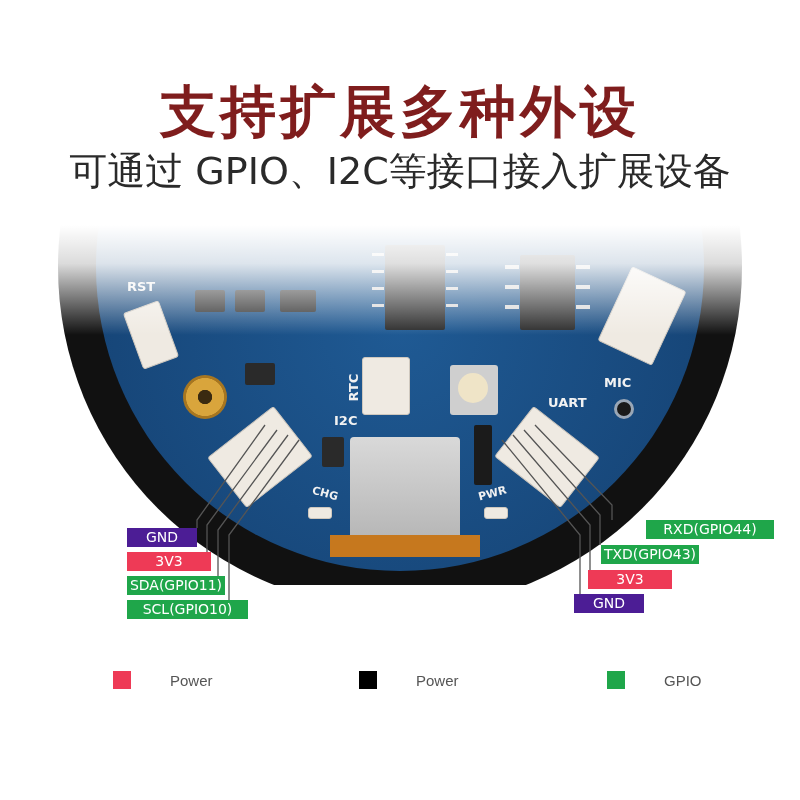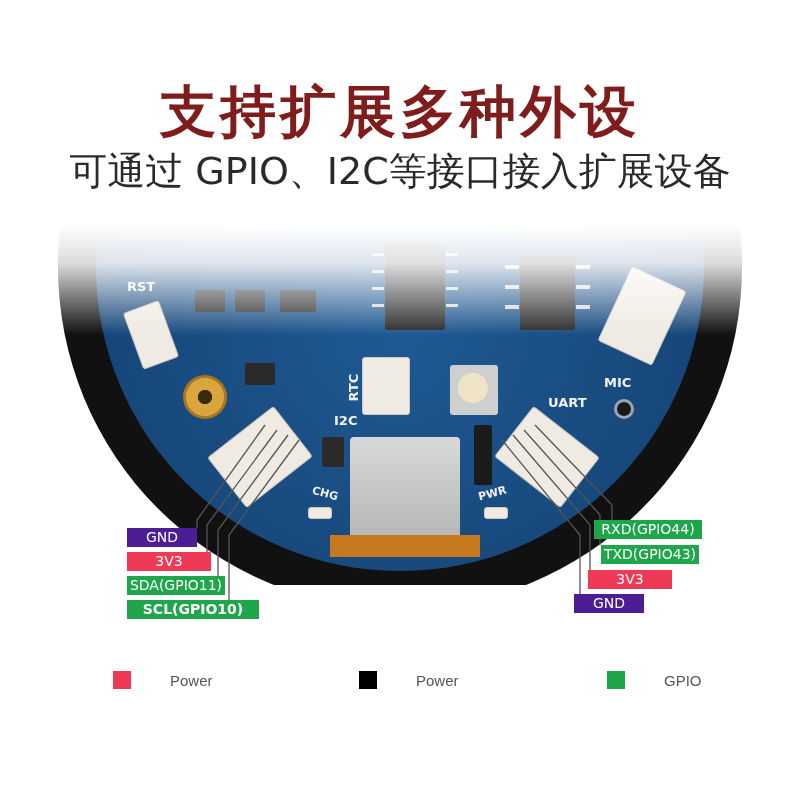--- a/index.html
+++ b/index.html
@@ -102,23 +102,23 @@
   <polyline class="wire" points="299,440 229,535 229,603"></polyline>
   <polyline class="wire" points="535,425 612,505 612,520"></polyline>
   <polyline class="wire" points="524,430 600,515 600,545"></polyline>
   <polyline class="wire" points="513,435 590,525 590,570"></polyline>
   <polyline class="wire" points="502,440 580,535 580,596"></polyline>
 </svg>
 
 <div class="pinlabel gnd" style="left:127px;top:528px;width:70px;">GND</div>
 <div class="pinlabel pwr" style="left:127px;top:552px;width:84px;">3V3</div>
 <div class="pinlabel gpio" style="left:127px;top:576px;width:98px;">SDA(GPIO11)</div>
-<div class="pinlabel gpio" style="left:127px;top:600px;width:132px;font-weight:bold;">SCL(GPIO10)</div>
+<div class="pinlabel gpio" style="left:127px;top:600px;width:121px;">SCL(GPIO10)</div>
 
-<div class="pinlabel gpio" style="left:594px;top:520px;width:108px;">RXD(GPIO44)</div>
+<div class="pinlabel gpio" style="left:646px;top:520px;width:128px;">RXD(GPIO44)</div>
 <div class="pinlabel gpio" style="left:601px;top:545px;width:98px;">TXD(GPIO43)</div>
 <div class="pinlabel pwr" style="left:588px;top:570px;width:84px;">3V3</div>
 <div class="pinlabel gnd" style="left:574px;top:594px;width:70px;">GND</div>
 
 <div class="legend-item" style="left:113px;">
   <div class="legend-swatch" style="background:#ee3a56;"></div>
   <span class="legend-label">Power</span>
 </div>
 <div class="legend-item" style="left:359px;">
   <div class="legend-swatch" style="background:#000000;"></div>

